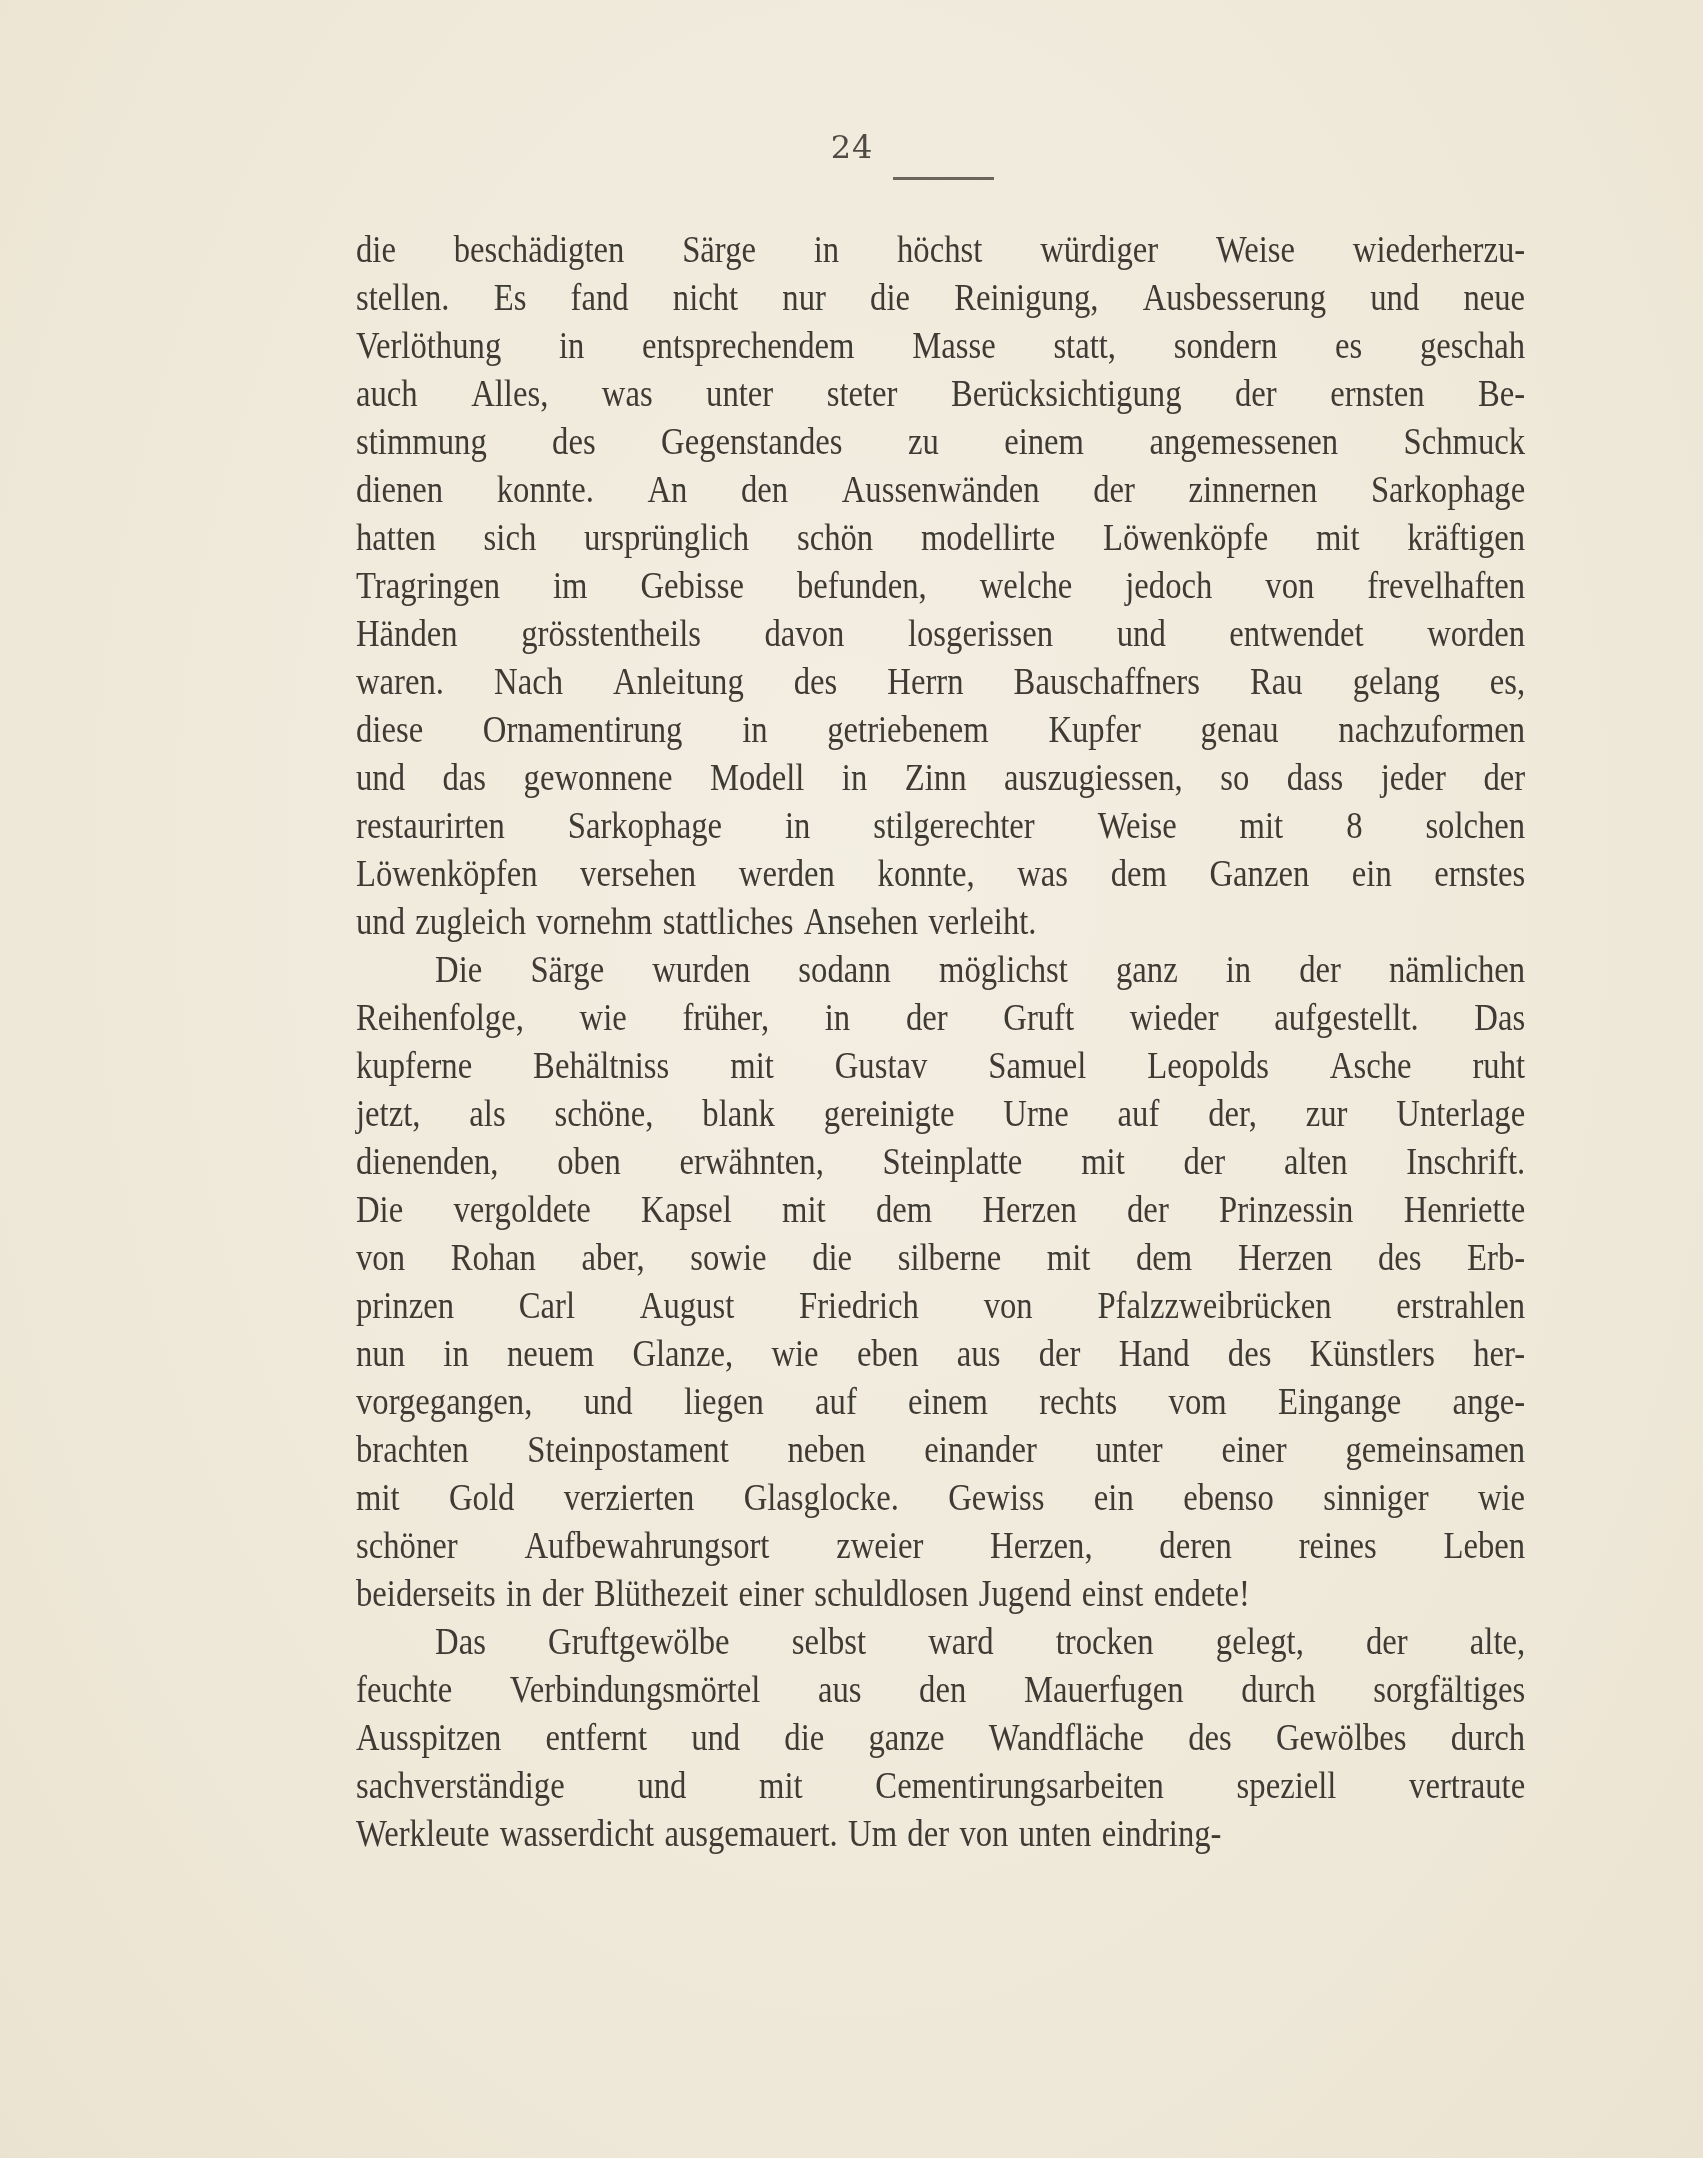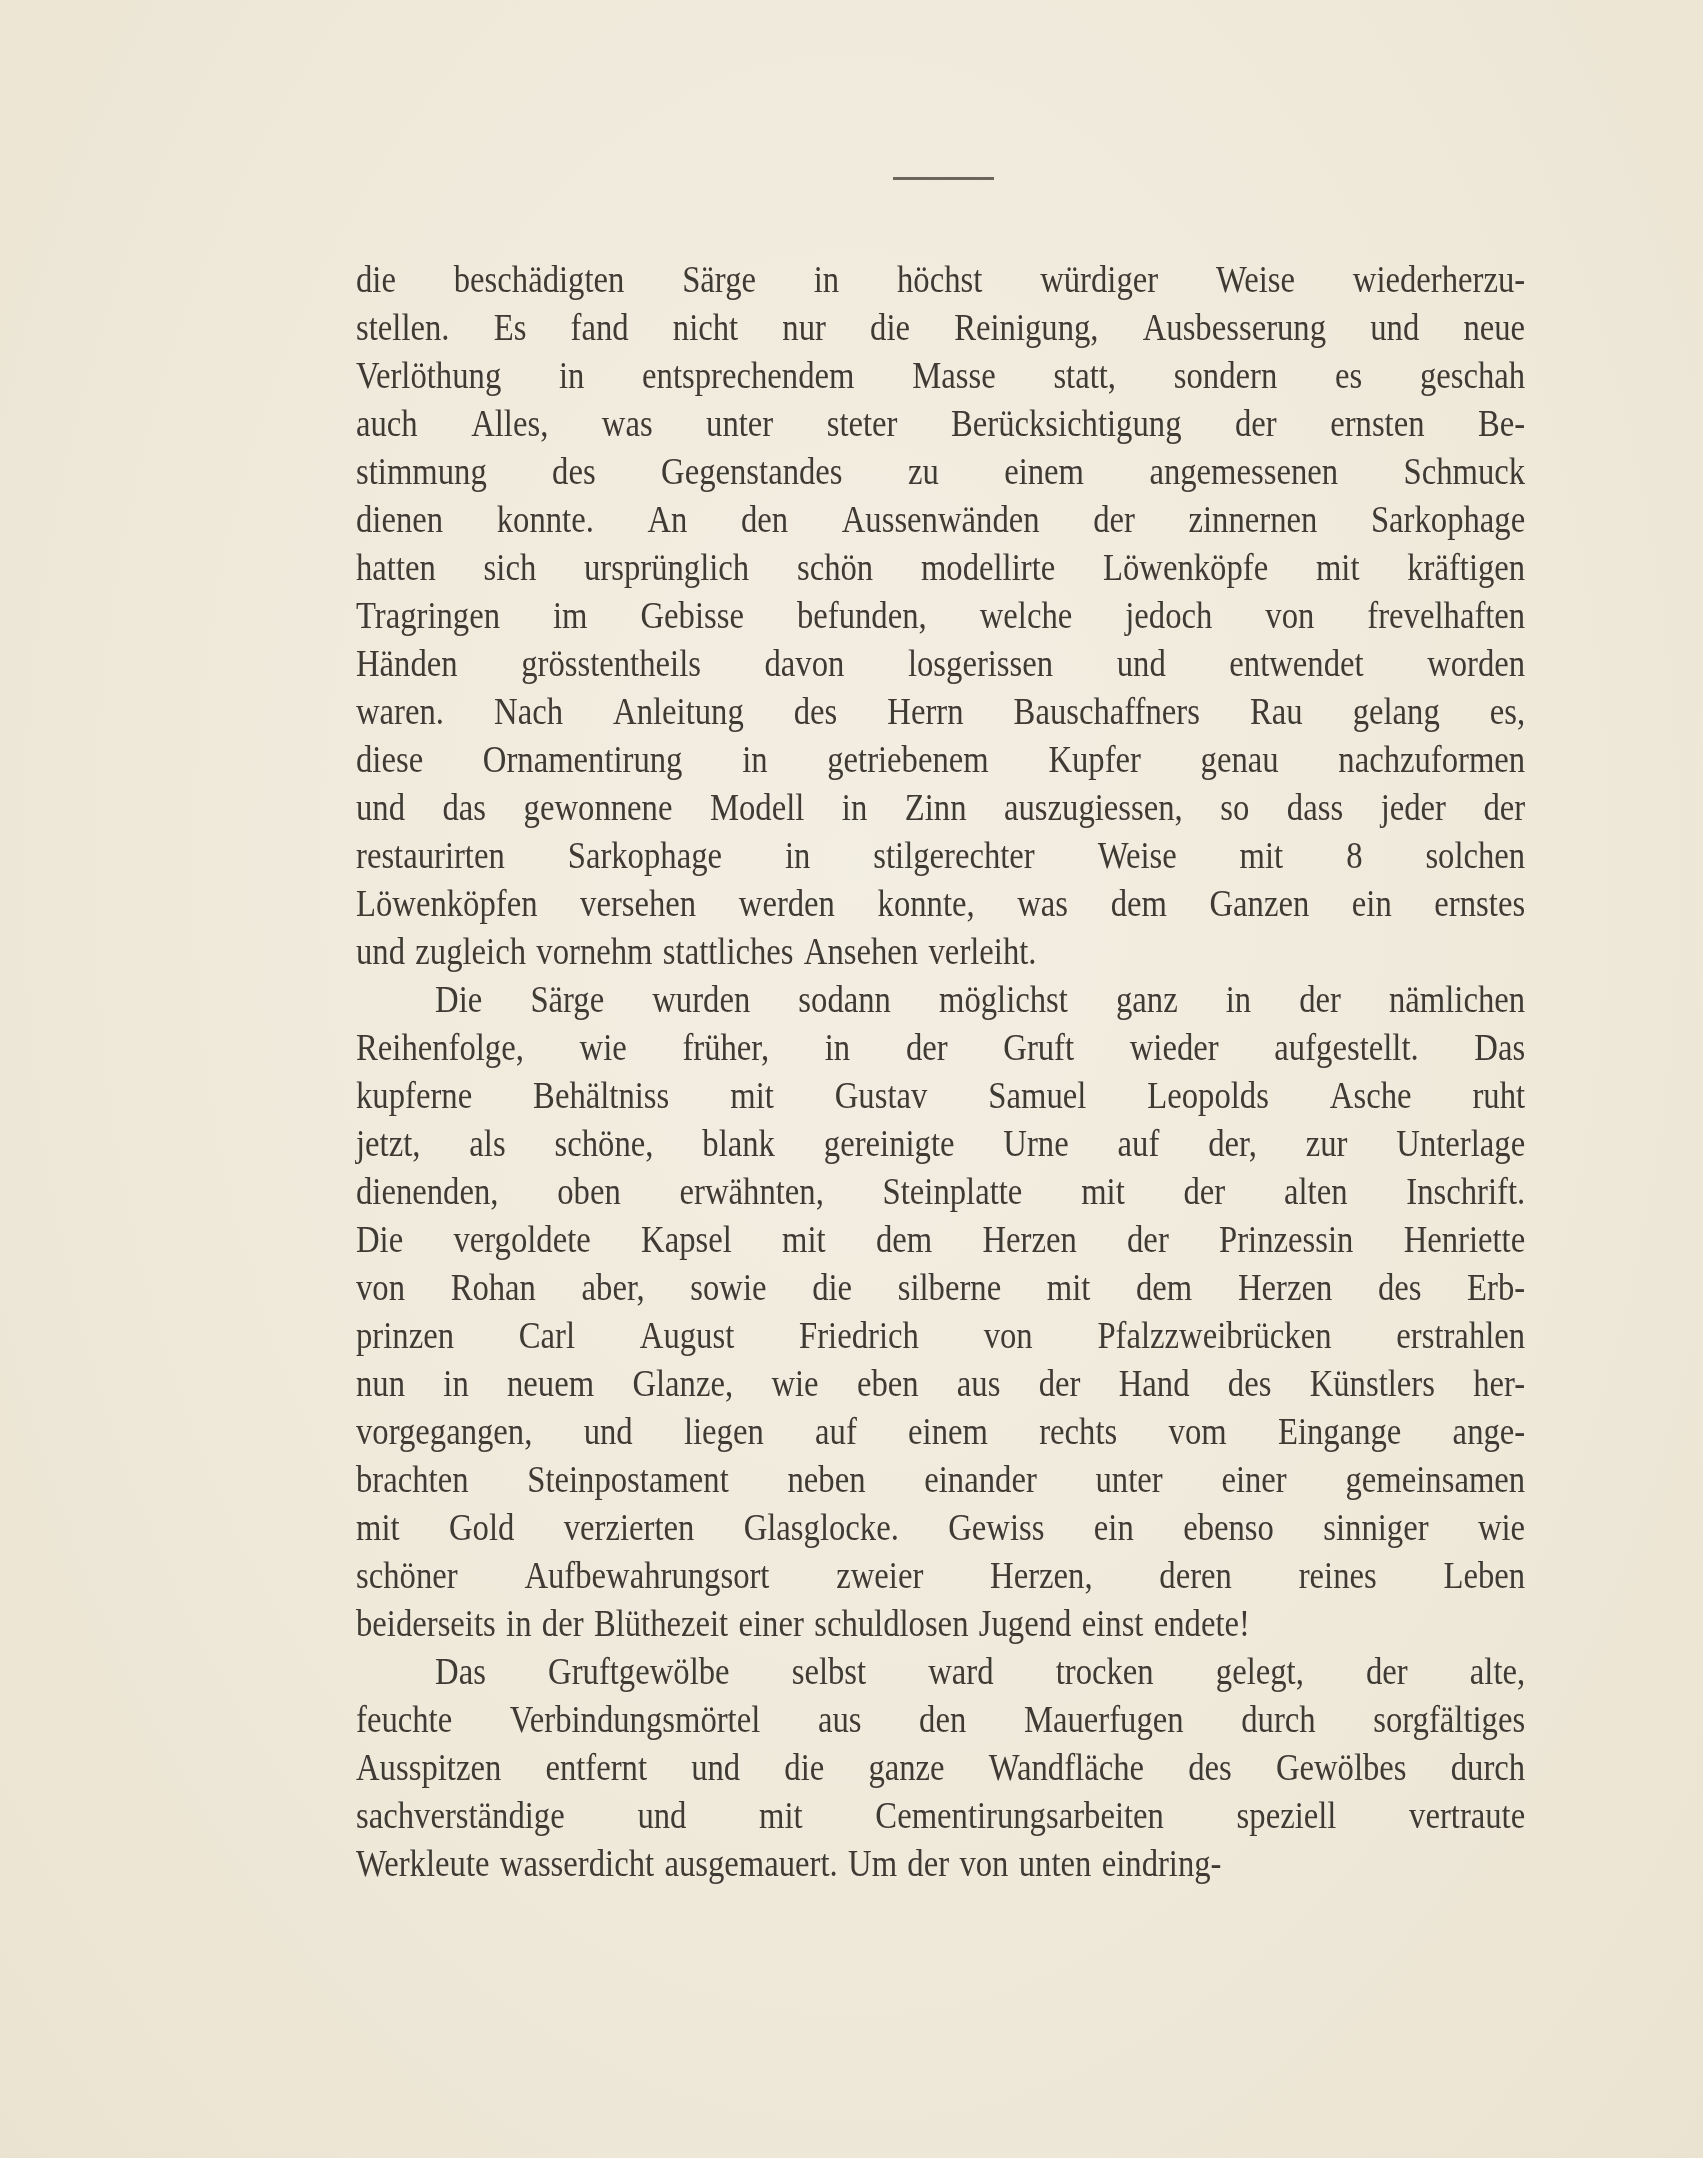--- a/index.html
+++ b/index.html
@@ -40,21 +40,20 @@
       background: #6a655d;
     }
     .text-block {
       position: absolute;
       top: 225px;
       left: 356px;
       width: 1169px;
       font-family: "Liberation Serif", serif;
       font-size: 38px;
       color: #3e3a34;
-      margin-top: 30px;
     }
     .line {
       display: flex;
       justify-content: space-between;
       height: 48px;
       line-height: 48px;
       white-space: nowrap;
       transform: scaleX(0.86);
       transform-origin: left center;
       width: 116.3%;
@@ -66,20 +65,21 @@
     .line.indent {
       padding-left: 92px;
       box-sizing: border-box;
     }
     .line span { display: inline-block; }
   </style>
 </head>
 <body>
 
 <div class="page">
+  <div class="page-number">24</div>
   <div class="page-rule"></div>
 
   <div class="text-block" id="text-block">
       <div>
         <div class="line">
           <span>die</span>
           <span>beschädigten</span>
           <span>Särge</span>
           <span>in</span>
           <span>höchst</span>

